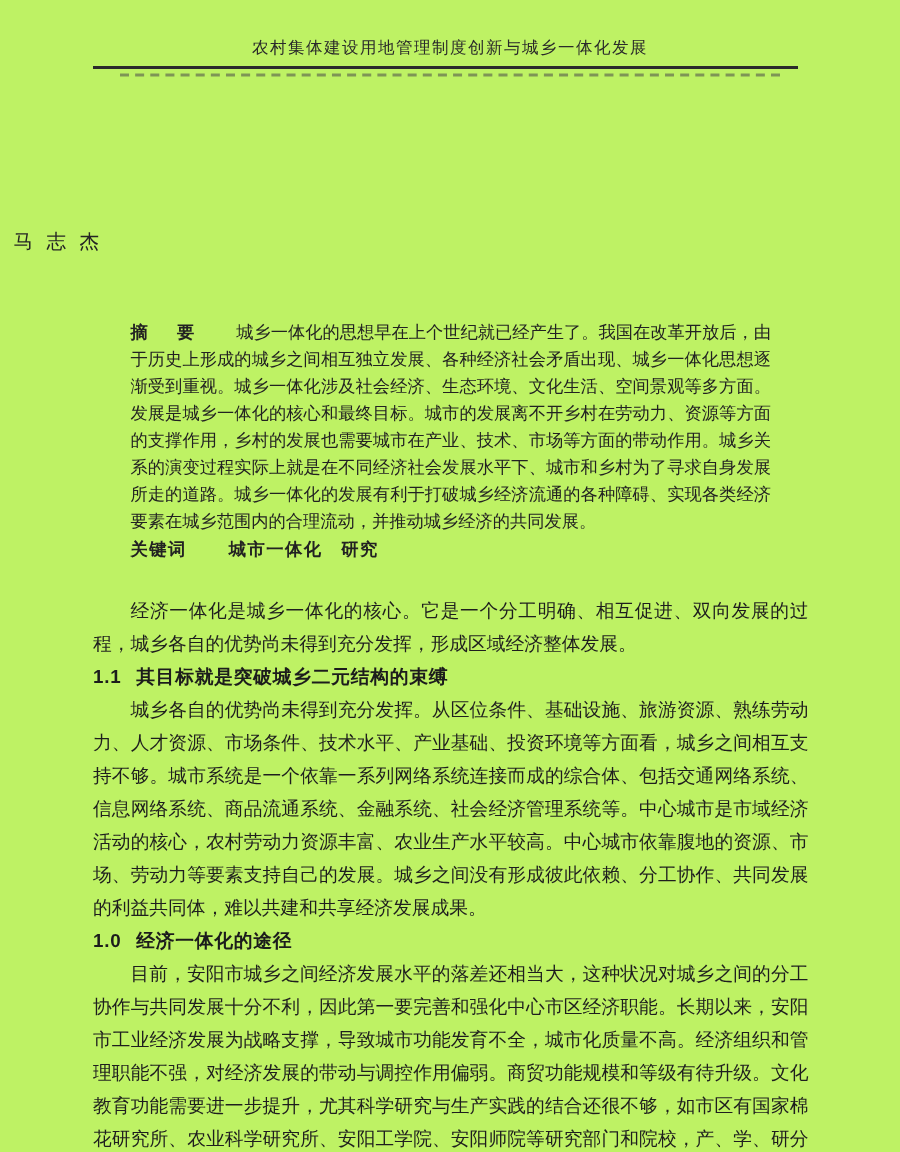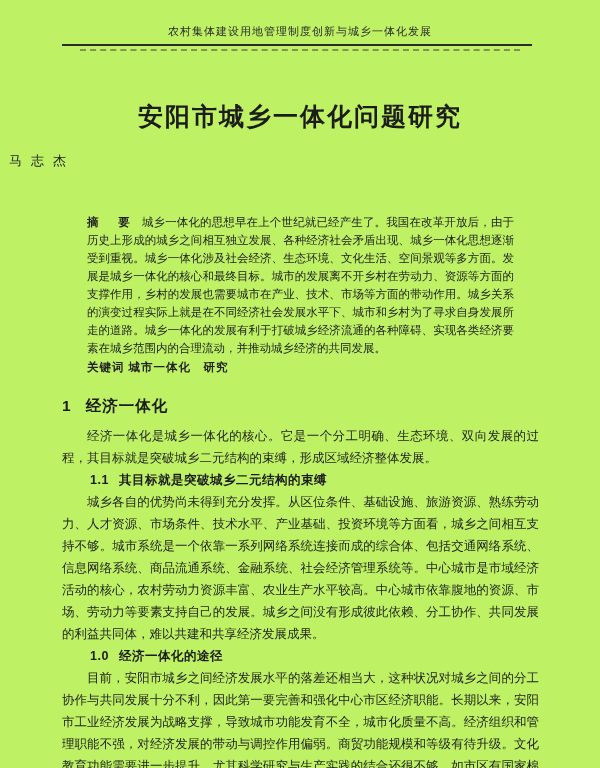--- a/index.html
+++ b/index.html
@@ -65,23 +65,23 @@
   .abstract-block {
     position: absolute;
     top: 213px;
     left: 87px;
     width: 427px;
     font-size: 11.5px;
     line-height: 18px;
     text-align: justify;
     color: #222;
   }
-  .abstract-label { font-weight: bold; letter-spacing: 4px; margin-right: 8px; }
+  .abstract-label { font-weight: bold; letter-spacing: 4px; margin-right: 24px; }
   .keywords-line { margin-top: 1px; font-weight: bold; }
-  .keywords-label { letter-spacing: 1px; margin-right: 4px; }
+  .keywords-label { letter-spacing: 1px; margin-right: 28px; }
   .keywords-text { letter-spacing: 1px; }
   .content {
     position: absolute;
     top: 396px;
     left: 62px;
     width: 477px;
   }
   .section-heading {
     font-size: 15.5px;
     font-weight: bold;
@@ -96,44 +96,42 @@
     text-align: justify;
     text-indent: 2em;
     color: #1e1e1e;
   }
   .subsection-heading {
     font-size: 12.5px;
     font-weight: bold;
     line-height: 22px;
     letter-spacing: 0.5px;
   }
-  .subsection-num { margin-right: 10px; margin-left: 28px; }
+  .subsection-num { margin-right: 10px; }
 </style>
 </head>
 <body>
 
 <div class="page">
 
   <div class="running-head">农村集体建设用地管理制度创新与城乡一体化发展</div>
   <div class="head-rule"></div>
   <div class="head-rule-artifact"></div>
 
-  <h1 class="paper-title">安阳市城乡一体化问题研究</h1>
   <div class="author-name">马志杰</div>
 
   <div class="abstract-block">
     <div><span class="abstract-label">摘　要</span><span>城乡一体化的思想早在上个世纪就已经产生了。我国在改革开放后，由于历史上形成的城乡之间相互独立发展、各种经济社会矛盾出现、城乡一体化思想逐渐受到重视。城乡一体化涉及社会经济、生态环境、文化生活、空间景观等多方面。发展是城乡一体化的核心和最终目标。城市的发展离不开乡村在劳动力、资源等方面的支撑作用，乡村的发展也需要城市在产业、技术、市场等方面的带动作用。城乡关系的演变过程实际上就是在不同经济社会发展水平下、城市和乡村为了寻求自身发展所走的道路。城乡一体化的发展有利于打破城乡经济流通的各种障碍、实现各类经济要素在城乡范围内的合理流动，并推动城乡经济的共同发展。</span></div>
     <div class="keywords-line"><span class="keywords-label">关键词</span><span class="keywords-text">城市一体化　研究</span></div>
   </div>
 
   <div class="content">
 
-    <h2 class="section-heading"><span class="section-num">1</span><span>经济一体化</span></h2>
 
-    <p>经济一体化是城乡一体化的核心。它是一个分工明确、生态环境、双向发展的过程，其目标就是突破城乡二元结构的束缚，形成区域经济整体发展。</p>
+    <p>经济一体化是城乡一体化的核心。它是一个分工明确、相互促进、双向发展的过程，城乡各自的优势尚未得到充分发挥，形成区域经济整体发展。</p>
 
     <h3 class="subsection-heading"><span class="subsection-num">1.1</span><span>其目标就是突破城乡二元结构的束缚</span></h3>
 
     <p>城乡各自的优势尚未得到充分发挥。从区位条件、基础设施、旅游资源、熟练劳动力、人才资源、市场条件、技术水平、产业基础、投资环境等方面看，城乡之间相互支持不够。城市系统是一个依靠一系列网络系统连接而成的综合体、包括交通网络系统、信息网络系统、商品流通系统、金融系统、社会经济管理系统等。中心城市是市域经济活动的核心，农村劳动力资源丰富、农业生产水平较高。中心城市依靠腹地的资源、市场、劳动力等要素支持自己的发展。城乡之间没有形成彼此依赖、分工协作、共同发展的利益共同体，难以共建和共享经济发展成果。</p>
 
     <h3 class="subsection-heading"><span class="subsection-num">1.0</span><span>经济一体化的途径</span></h3>
 
     <p>目前，安阳市城乡之间经济发展水平的落差还相当大，这种状况对城乡之间的分工协作与共同发展十分不利，因此第一要完善和强化中心市区经济职能。长期以来，安阳市工业经济发展为战略支撑，导致城市功能发育不全，城市化质量不高。经济组织和管理职能不强，对经济发展的带动与调控作用偏弱。商贸功能规模和等级有待升级。文化教育功能需要进一步提升，尤其科学研究与生产实践的结合还很不够，如市区有国家棉花研究所、农业科学研究所、安阳工学院、安阳师院等研究部门和院校，产、学、研分离现象比较重。一方面是乡村地区比较落后的农业生产方式以及技术层次较低的乡镇工业，另一方面是研究成果束之高阁、科研技术人员无用武之地。完善中心城市的经济功能，构建城</p>
 
   </div>

